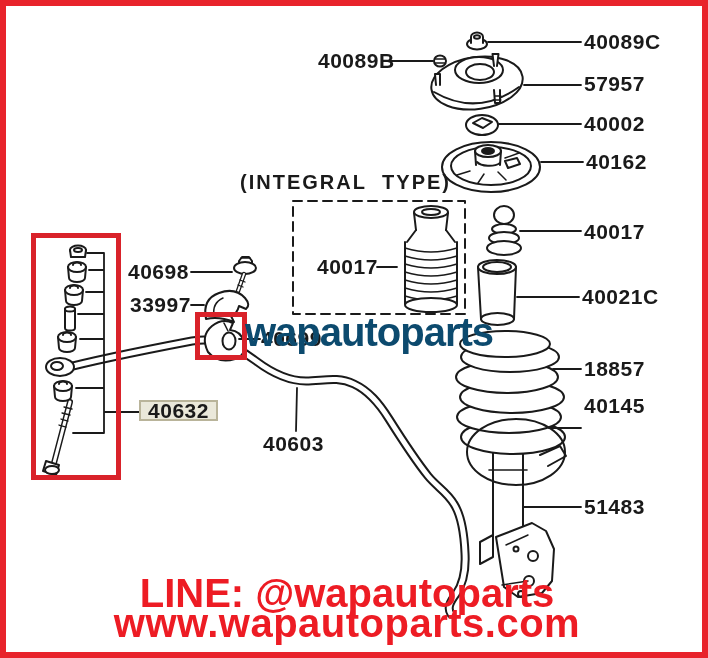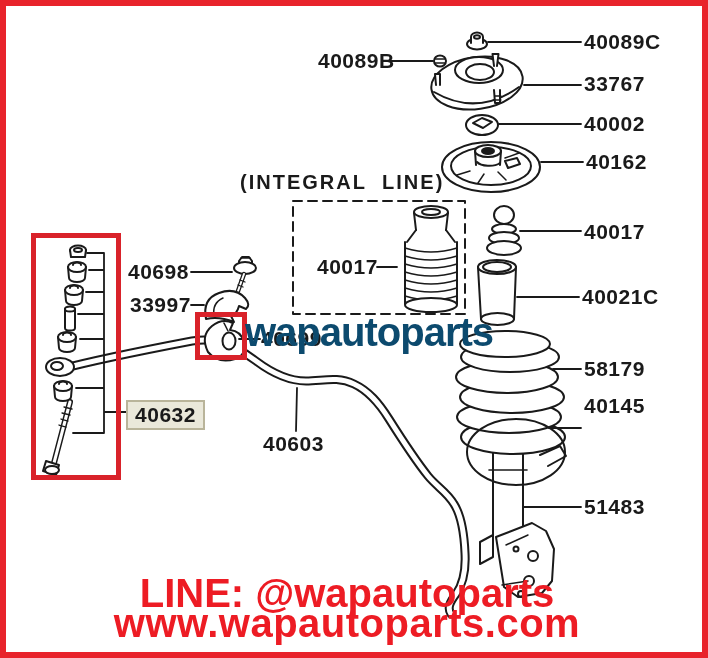--- a/index.html
+++ b/index.html
@@ -13,21 +13,21 @@
   #art{position:absolute;left:0;top:0;z-index:1;}
   .plabel{
     position:absolute;font-weight:700;font-size:21px;color:#1a1a1a;
     letter-spacing:0.5px;white-space:nowrap;z-index:10;line-height:22px;
   }
   .caption{
     position:absolute;font-weight:700;font-size:20px;color:#1a1a1a;
     letter-spacing:2px;word-spacing:8px;white-space:nowrap;z-index:10;
   }
   .hlbox{
-    position:absolute;left:126px;top:400px;width:79px;height:30px;
+    position:absolute;left:139px;top:400px;width:79px;height:21px;
     background:#eae8da;border:2px solid #b9b49a;box-sizing:border-box;
     display:flex;align-items:center;justify-content:center;z-index:9;
   }
   .hlbox .plabel{position:static;}
   .redbox{
     position:absolute;border:5px solid #d9222a;box-sizing:border-box;z-index:20;
     background:transparent;
   }
   .redbox.big{left:31px;top:233px;width:90px;height:247px;}
   .redbox.small{left:195px;top:312px;width:52px;height:48px;}
@@ -218,28 +218,28 @@
       <path d="M191,272 H232"></path>
       <path d="M191,305 H204"></path>
       <path d="M239,339 H260"></path>
       <path d="M296,431 L297,388"></path>
     </g>
   </g>
 </svg>
 
 <div class="plabel" style="left:584px;top:31px">40089C</div>
 <div class="plabel" style="left:318px;top:50px">40089B</div>
-<div class="plabel" style="left:584px;top:73px">33767</div>
+<div class="plabel" style="left:584px;top:73px">57957</div>
 <div class="plabel" style="left:584px;top:113px">40002</div>
 <div class="plabel" style="left:586px;top:151px">40162</div>
-<div class="caption" style="left:240px;top:171px">(INTEGRAL LINE)</div>
+<div class="caption" style="left:240px;top:171px">(INTEGRAL TYPE)</div>
 <div class="plabel" style="left:317px;top:256px">40017</div>
 <div class="plabel" style="left:584px;top:221px">40017</div>
 <div class="plabel" style="left:582px;top:286px">40021C</div>
-<div class="plabel" style="left:584px;top:358px">58179</div>
+<div class="plabel" style="left:584px;top:358px">18857</div>
 <div class="plabel" style="left:584px;top:395px">40145</div>
 <div class="plabel" style="left:584px;top:496px">51483</div>
 <div class="plabel" style="left:128px;top:261px">40698</div>
 <div class="plabel" style="left:130px;top:294px">33997</div>
 <div class="plabel" style="left:261px;top:328px">40699</div>
 <div class="plabel" style="left:263px;top:433px">40603</div>
 
 <div class="hlbox">
   <span class="plabel">40632</span>
 </div>

